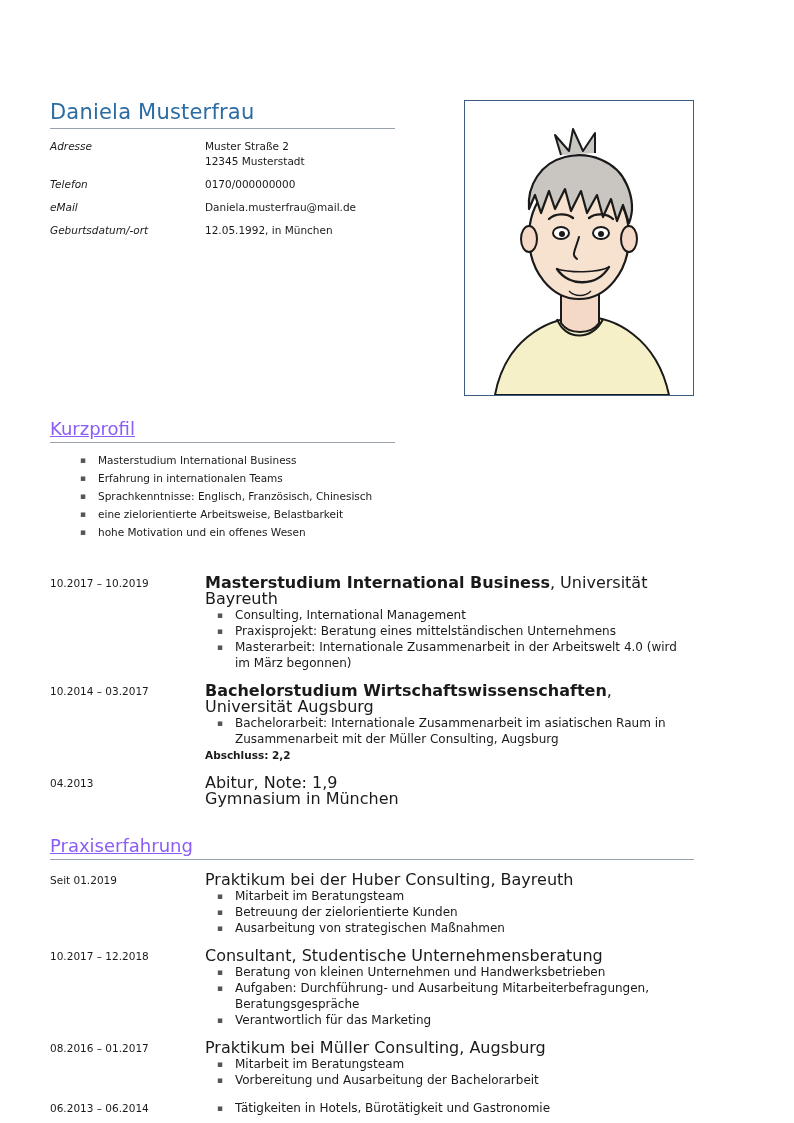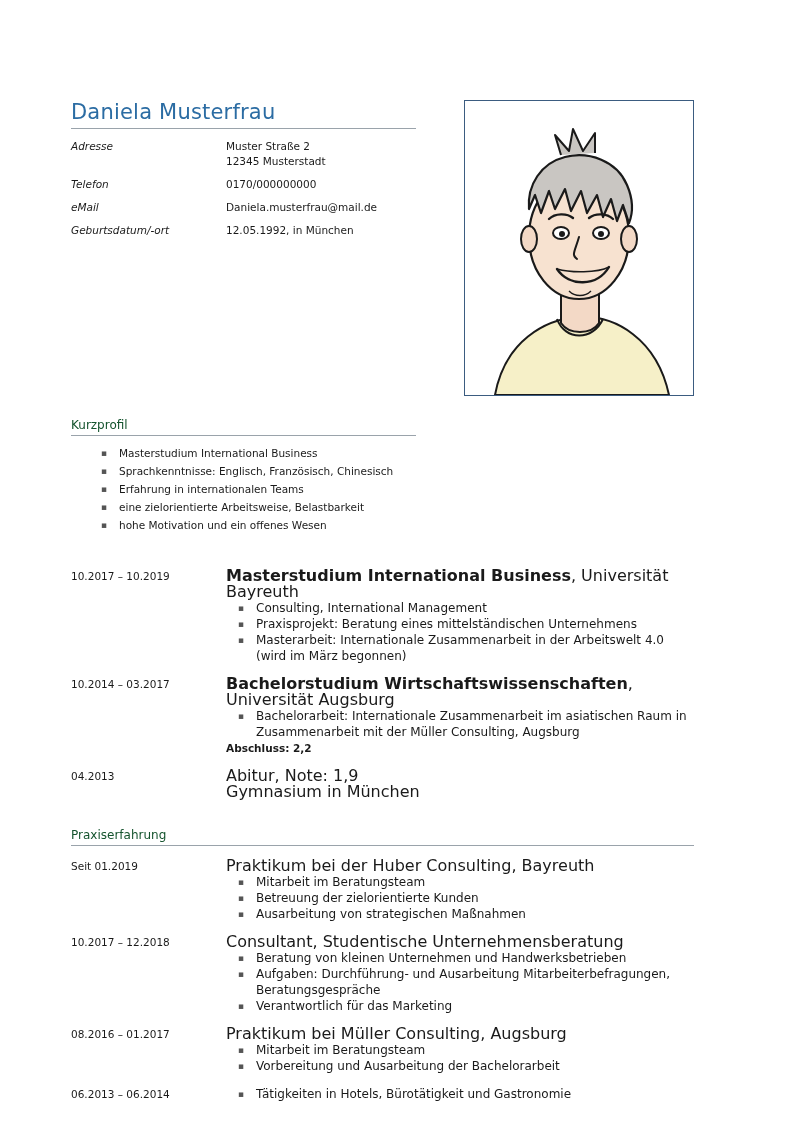--- a/index.html
+++ b/index.html
@@ -14,21 +14,21 @@
     color: #1a1a1a;
     position: relative;
     overflow: hidden;
   }
   .page {
     position: absolute;
     left: 0; top: 0;
     width: 794px;
     height: 833px;
     box-sizing: border-box;
-    padding: 100px 100px 40px 71px;
+    padding: 100px 100px 40px 50px;
   }
 
   
   .header-row {
     display: flex;
     align-items: flex-start;
     justify-content: space-between;
   }
   .header-left {
     width: 345px;
@@ -68,26 +68,27 @@
     box-sizing: border-box;
     position: relative;
     overflow: hidden;
     background: #ffffff;
     flex: none;
   }
   .photo-frame svg { display: block; }
 
   
   .section-title {
-    font-size: 12px;
-    color: #14532d;
+    font-size: 18px;
+    color: #8b5cf6;
     font-weight: 400;
     margin: 0;
     padding-bottom: 3px;
     border-bottom: 1px solid #9aa3ab;
+    text-decoration: underline;
   }
   .kurzprofil-block {
     width: 345px;
     margin-top: 22px;
   }
   .profile-list {
     list-style: none;
     margin: 8px 0 0 0;
     padding: 0;
   }
@@ -223,22 +224,22 @@
 
         <path d="M104 190 C110 196 120 196 126 190" fill="none" stroke="#1a1a1a" stroke-width="1.4"></path>
       </svg>
     </div>
   </div>
 
   <div class="kurzprofil-block">
     <h2 class="section-title">Kurzprofil</h2>
     <ul class="profile-list">
       <li>Masterstudium International Business</li>
+      <li>Erfahrung in internationalen Teams</li>
       <li>Sprachkenntnisse: Englisch, Französisch, Chinesisch</li>
-      <li>Erfahrung in internationalen Teams</li>
       <li>eine zielorientierte Arbeitsweise, Belastbarkeit</li>
       <li>hohe Motivation und ein offenes Wesen</li>
     </ul>
   </div>
 
   <div class="section-wrap">
 
     <div class="entry">
       <div class="entry-date">10.2017 – 10.2019</div>
       <div class="entry-body">

